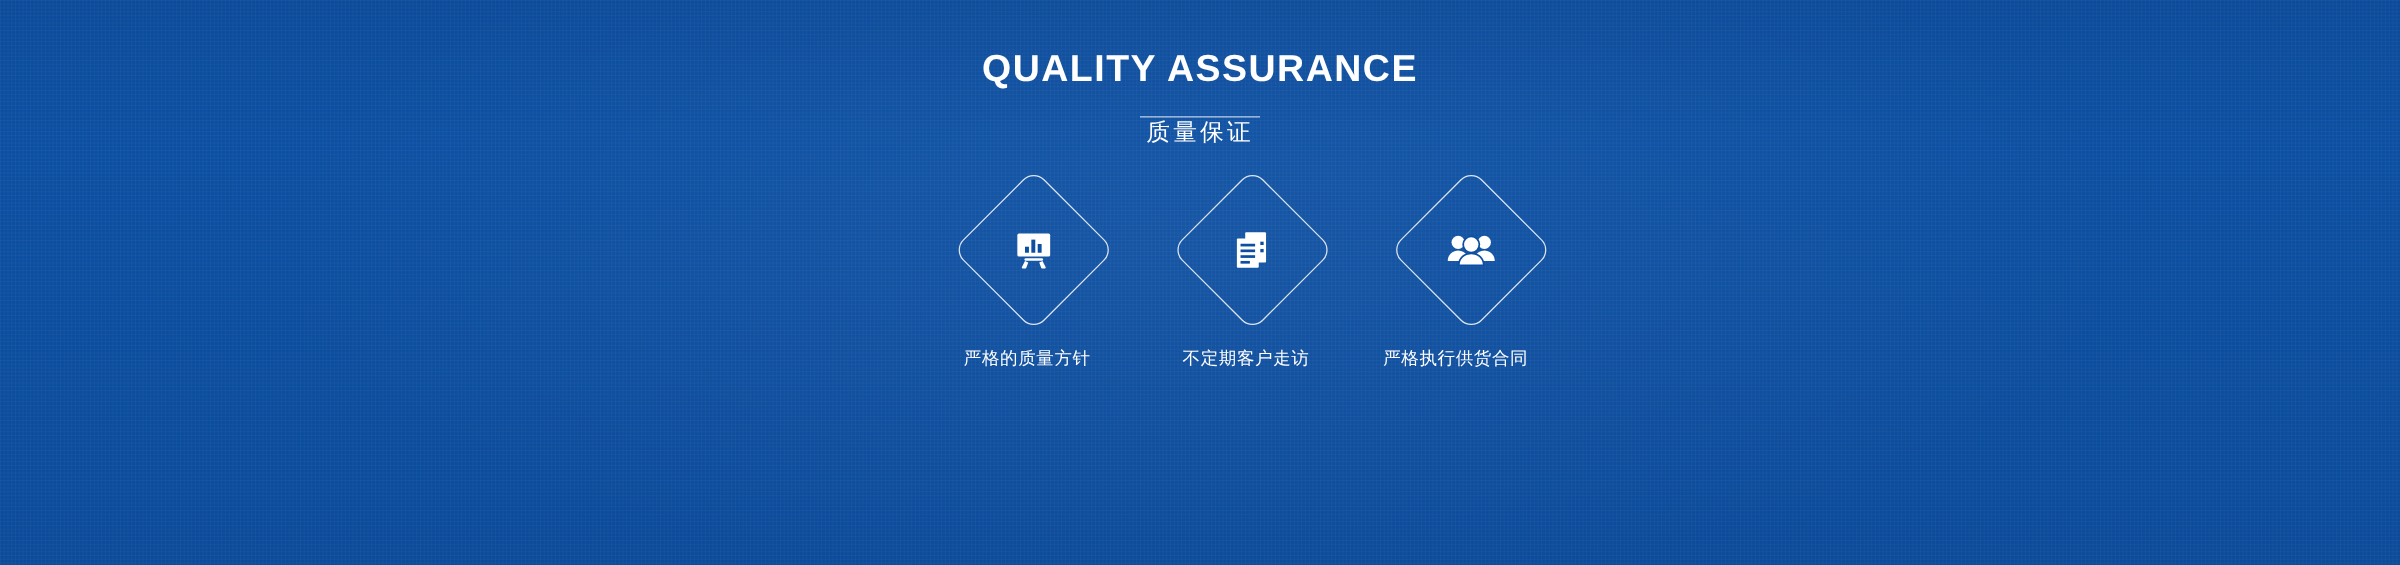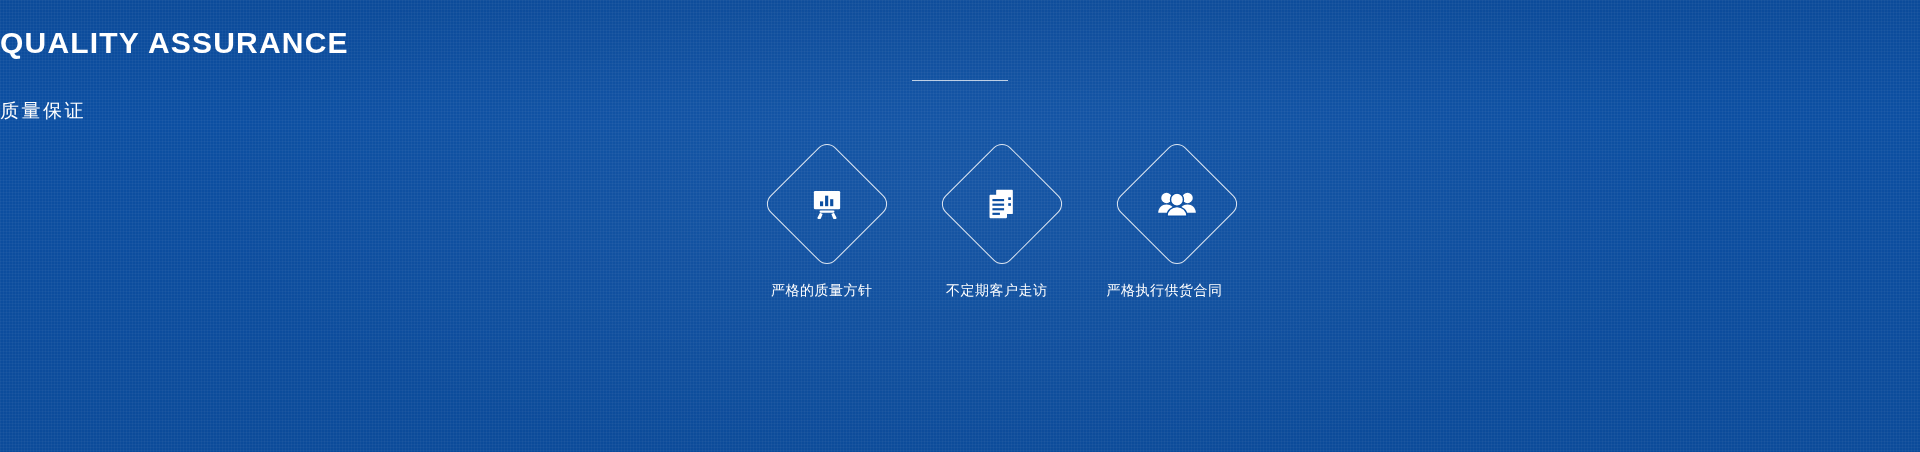--- a/index.html
+++ b/index.html
@@ -48,41 +48,41 @@
 
   .banner-inner {
     position:relative;
     z-index:2;
     width:1920px;
     height:452px;
   }
 
   
   .heading {
-    text-align:left;
-    padding-top:28px;
+    text-align:center;
+    padding-top:41px;
   }
 
   .heading-title {
     font-size:30px;
     font-weight:bold;
     letter-spacing:1.2px;
     color:#ffffff;
     line-height:1;
   }
 
   .heading-rule {
     width:96px;
     height:1px;
     background:rgba(255,255,255,0.72);
     margin:22px auto 0;
   }
 
   .heading-subtitle {
-    margin-top:20px;
+    margin-top:3px;
     font-size:19px;
     font-weight:normal;
     letter-spacing:2.5px;
     color:#ffffff;
     line-height:1;
   }
 
   
   .features {
     position:relative;

